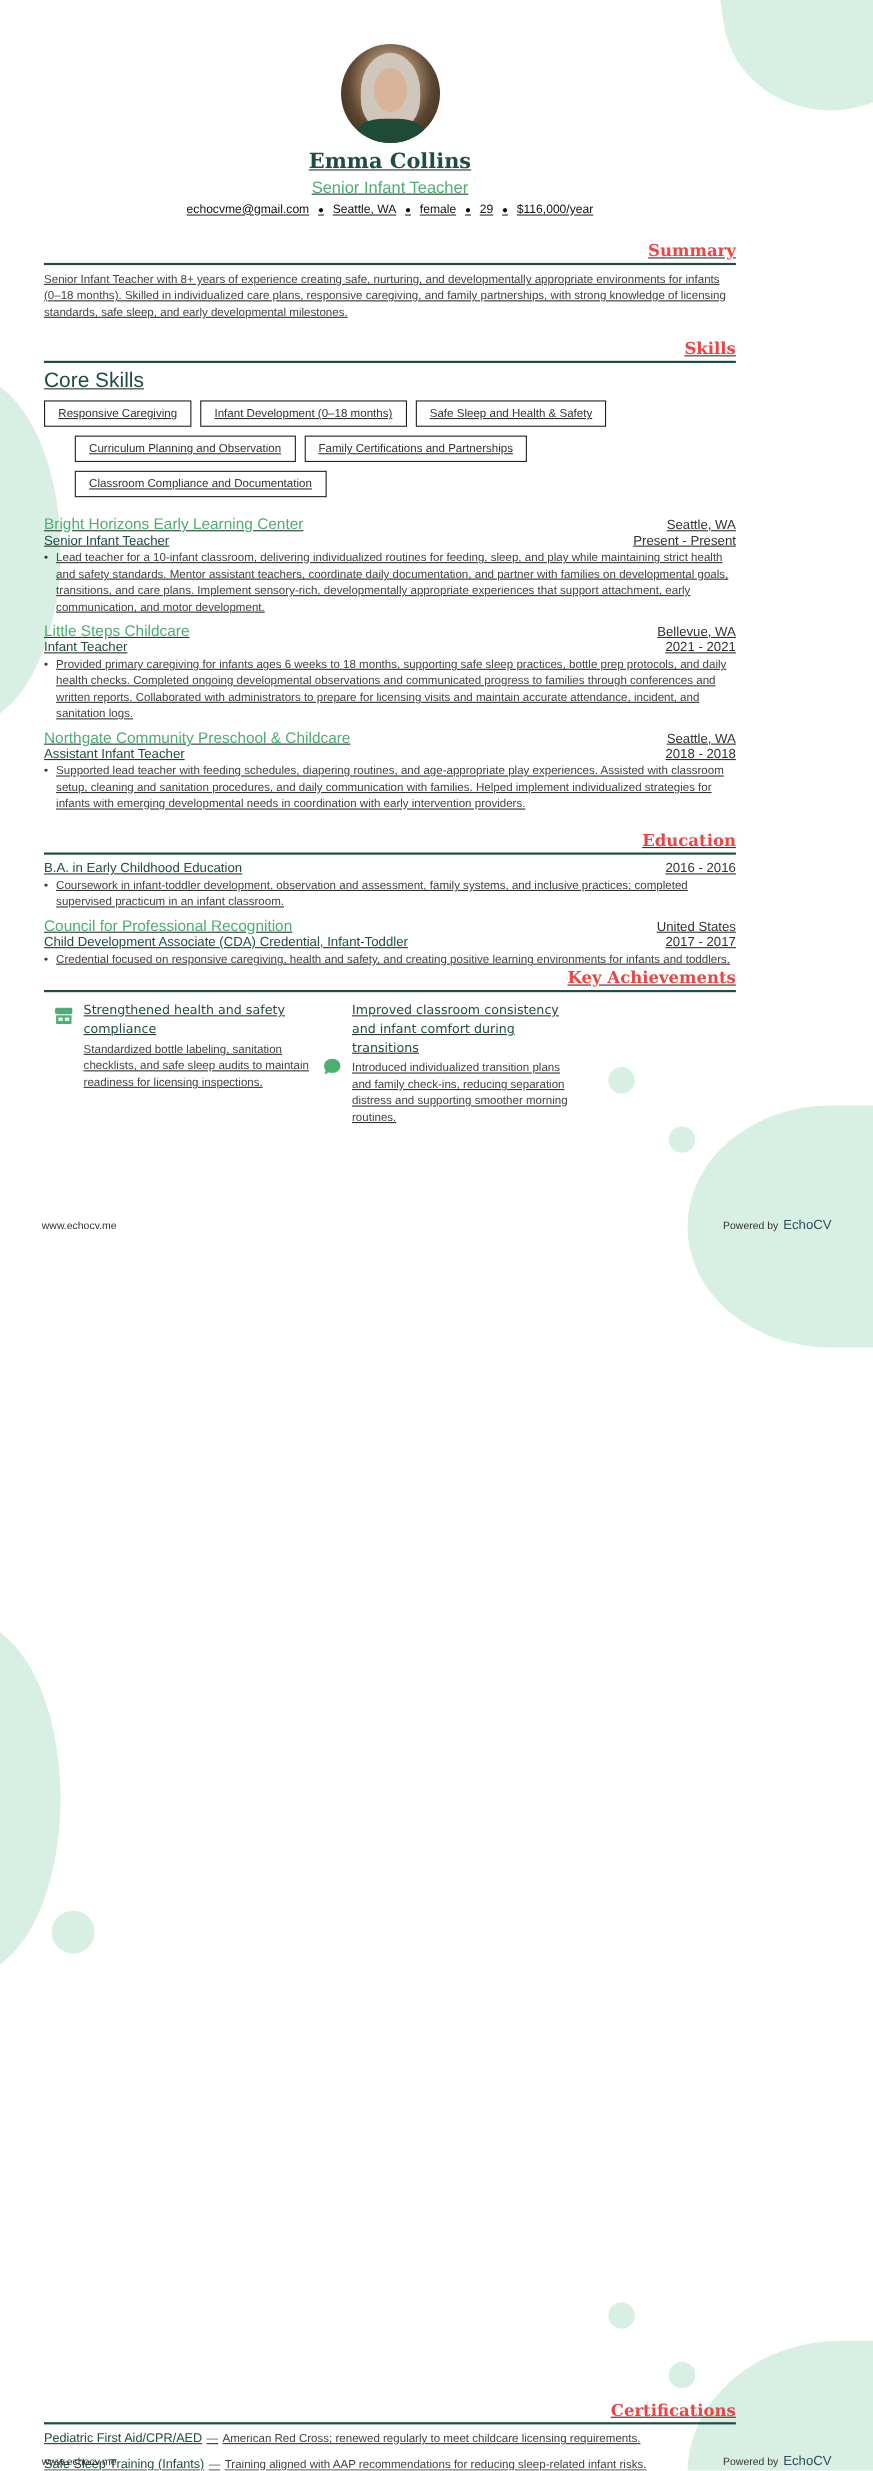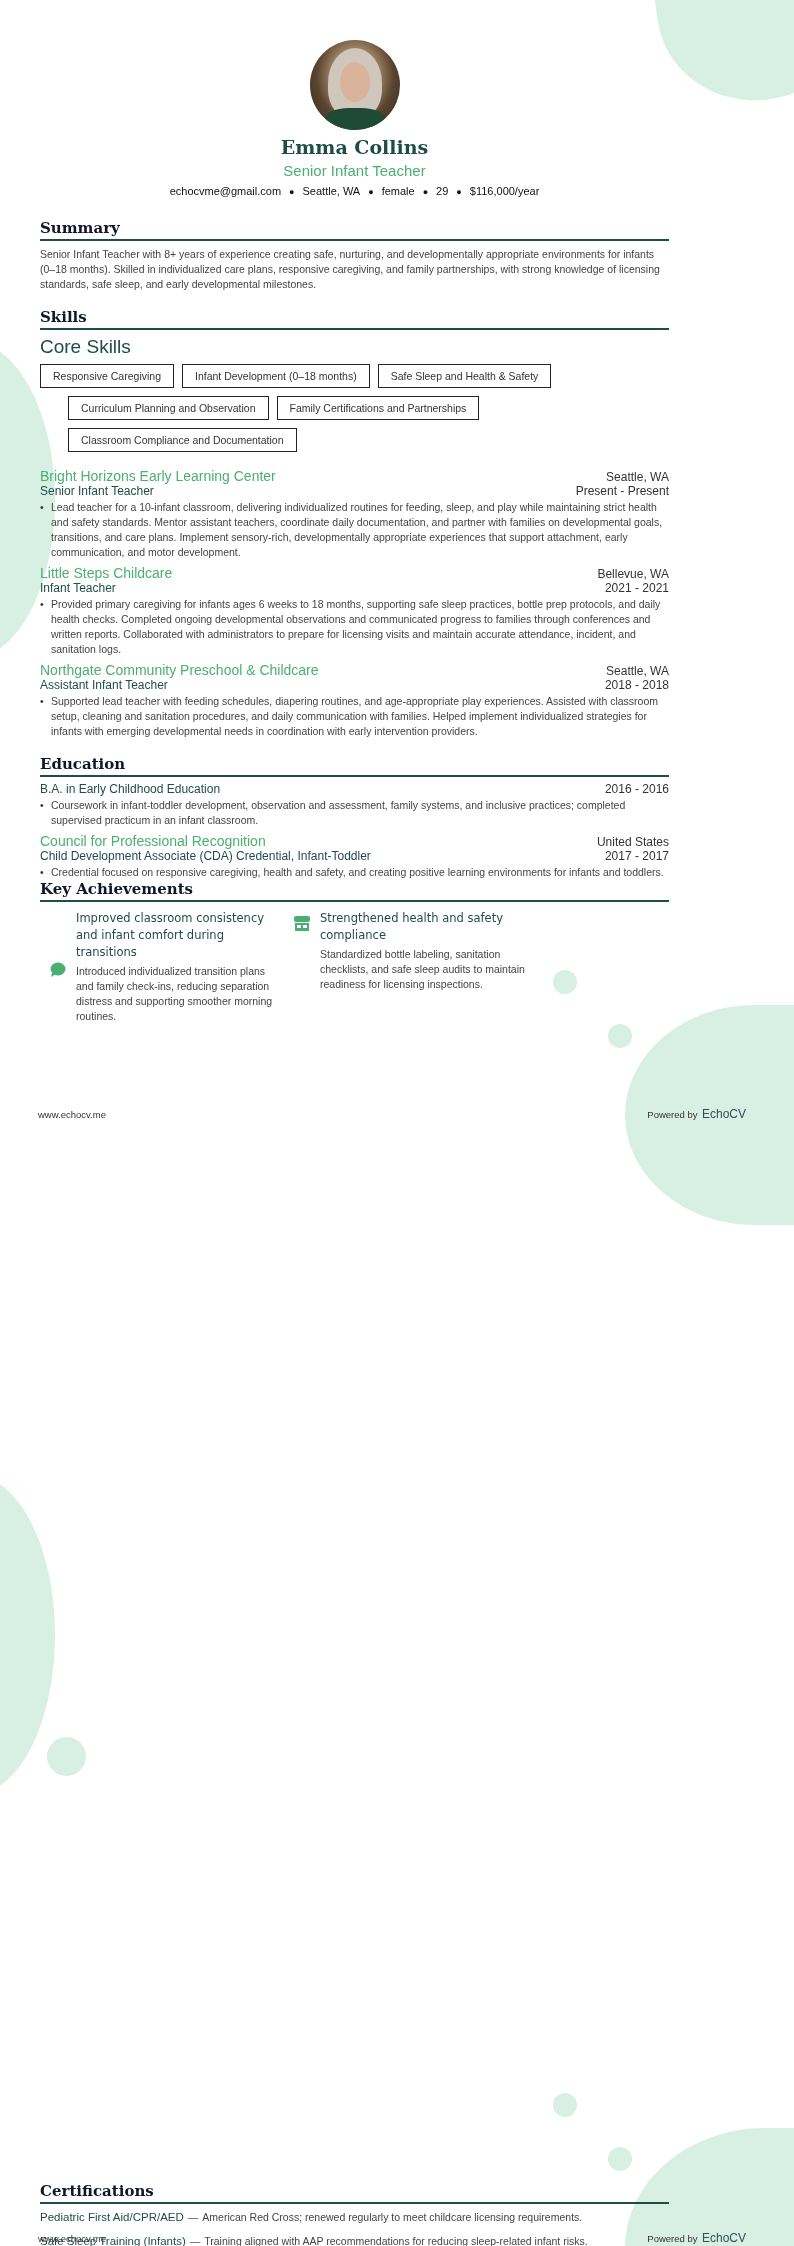--- a/index.html
+++ b/index.html
@@ -1,34 +1,34 @@
 <!DOCTYPE html>
 <html><head>
 <meta charset="utf-8">
 <style>
   * { box-sizing: border-box; margin: 0; padding: 0; }
   html, body { width: 794px; background: #ffffff; }
   body { font-family: "DejaVu Sans", sans-serif; color: #333; position: relative; height: 2246px; overflow: hidden; }
 
   .deco { position: absolute; background: #d8efe3; z-index: 0; }
-  .page { position: absolute; left: 0; width: 709px; }
+  .page { position: absolute; left: 0; width: 709px; text-decoration: underline; }
   .content { position: relative; z-index: 1; }
 
   .header { text-align: center; padding-top: 40px; }
   .avatar { width: 90px; height: 90px; border-radius: 50%; margin: 0 auto; overflow: hidden; background: radial-gradient(ellipse at 50% 40%, #c9b39a 0 22%, #9a7f62 23% 38%, #5a4530 60%, #2d2418 100%); position: relative; }
   .avatar .hair { position: absolute; left: 18px; top: 8px; width: 54px; height: 70px; border-radius: 50% 50% 40% 40%; background: #cfc7bb; }
   .avatar .face { position: absolute; left: 30px; top: 22px; width: 30px; height: 40px; border-radius: 50%; background: #d9b49a; }
   .avatar .coat { position: absolute; left: 14px; top: 68px; width: 62px; height: 30px; border-radius: 40% 40% 0 0; background: #1f4a36; }
   .name { font-family: "DejaVu Serif", serif; font-weight: bold; font-size: 19px; color: #1f4d46; margin-top: 6px; }
   .title { font-family: "Liberation Sans", sans-serif; font-size: 15px; color: #4caf72; margin-top: 4px; }
   .contact { font-family: "Liberation Sans", sans-serif; font-size: 11px; color: #111; margin-top: 6px; }
   .contact .dot { margin: 0 8px; font-size: 9px; }
 
   .section { margin: 0 40px; }
-  .sec-title { font-family: "DejaVu Serif", serif; font-size: 15px; color: #0f172a; text-align: left; padding-bottom: 2px; border-bottom: 2.5px solid #1f4d46; }
+  .sec-title { font-family: "DejaVu Serif", serif; font-size: 15px; color: #ef4444; text-align: right; padding-bottom: 2px; border-bottom: 2.5px solid #1f4d46; }
   .body-text { font-family: "Liberation Sans", sans-serif; font-size: 10.5px; color: #444; line-height: 15px; }
 
   .skills-sub { font-family: "Liberation Sans", sans-serif; font-size: 19px; color: #1f4d46; margin-top: 6px; }
   .chips { display: flex; flex-wrap: wrap; gap: 8px 8px; margin-top: 6px; }
   .chip { border: 1px solid #222; padding: 5px 12px; font-family: "Liberation Sans", sans-serif; font-size: 10.5px; color: #333; }
 
   .entry { margin-top: 5px; }
   .row { display: flex; justify-content: space-between; align-items: baseline; }
   .org { font-family: "Liberation Sans", sans-serif; font-size: 14px; color: #4caf72; }
   .loc { font-family: "Liberation Sans", sans-serif; font-size: 12px; color: #333; }
@@ -37,21 +37,21 @@
   .bullets { list-style: none; margin-top: 2px; }
   .bullets li { position: relative; padding-left: 11px; font-family: "Liberation Sans", sans-serif; font-size: 10.5px; color: #444; line-height: 15px; }
   .bullets li::before { content: "•"; position: absolute; left: 0; top: 0; color: #333; }
 
   .ach-grid { display: flex; margin-top: 8px; }
   .ach { display: flex; width: 244px; }
   .ach .icon { width: 36px; flex: none; display: flex; align-items: center; justify-content: center; padding-top: 4px; }
   .ach-title { font-family: "DejaVu Sans", sans-serif; font-size: 11.5px; color: #1f4d46; line-height: 17px; }
   .ach-desc { font-family: "Liberation Sans", sans-serif; font-size: 10.5px; color: #444; line-height: 15px; margin-top: 3px; }
 
-  .footer { position: absolute; left: 38px; right: 48px; display: flex; justify-content: space-between; align-items: baseline; font-family: "Liberation Sans", sans-serif; z-index: 1; }
+  .footer { position: absolute; left: 38px; right: 38px; display: flex; justify-content: space-between; align-items: baseline; font-family: "Liberation Sans", sans-serif; z-index: 1; }
   .footer .site { font-size: 9.5px; color: #333; }
   .footer .powered { font-size: 9.5px; color: #333; }
   .footer .brand { font-size: 12px; color: #2f4f5a; }
 
   .cert { margin-top: 6px; font-family: "Liberation Sans", sans-serif; font-size: 10.5px; color: #444; line-height: 15px; }
   .cert .cname { font-size: 11.5px; color: #1f4d46; text-align: center; }
   .dash { margin: 0 4px; color: #555; }
 </style>
 </head>
 <body>
@@ -167,45 +167,45 @@
       <ul class="bullets">
           <li>Credential focused on responsive caregiving, health and safety, and creating positive learning environments for infants and toddlers.</li>
         </ul>
     </div>
   </section>
 
   <section class="section" style="">
     <h2 class="sec-title">Key Achievements</h2>
     <div class="ach-grid">
       <div class="ach">
-        <div class="icon">
-          <svg width="16" height="15" viewBox="0 0 16 15">
-              <ellipse cx="8" cy="7" rx="7.5" ry="6.5" fill="#4caf72"></ellipse>
-              <path d="M2 11 L1 15 L6 12 Z" fill="#4caf72"></path>
-            </svg>
-        </div>
-        <div>
-          <div class="ach-title">Improved classroom consistency and infant comfort during transitions</div>
-          <div class="ach-desc">Introduced individualized transition plans and family check-ins, reducing separation distress and supporting smoother morning routines.</div>
-        </div>
-      </div>
-      <div class="ach">
         <div class="icon" style="align-items:flex-start; padding-top:6px;">
           <svg width="16" height="15" viewBox="0 0 16 15">
               <rect x="0" y="0" width="16" height="6" rx="2" fill="#4caf72"></rect>
               <rect x="1" y="7" width="14" height="8" fill="#4caf72"></rect>
               <rect x="3" y="9" width="4" height="3" fill="#fff"></rect>
               <rect x="9" y="9" width="4" height="3" fill="#fff"></rect>
             </svg>
         </div>
         <div>
           <div class="ach-title">Strengthened health and safety compliance</div>
           <div class="ach-desc">Standardized bottle labeling, sanitation checklists, and safe sleep audits to maintain readiness for licensing inspections.</div>
         </div>
       </div>
+      <div class="ach">
+        <div class="icon">
+          <svg width="16" height="15" viewBox="0 0 16 15">
+              <ellipse cx="8" cy="7" rx="7.5" ry="6.5" fill="#4caf72"></ellipse>
+              <path d="M2 11 L1 15 L6 12 Z" fill="#4caf72"></path>
+            </svg>
+        </div>
+        <div>
+          <div class="ach-title">Improved classroom consistency and infant comfort during transitions</div>
+          <div class="ach-desc">Introduced individualized transition plans and family check-ins, reducing separation distress and supporting smoother morning routines.</div>
+        </div>
+      </div>
     </div>
   </section>
 </div>
 
 <div class="footer" style="top:1104px;">
   <span class="site">www.echocv.me</span>
   <span><span class="powered">Powered by</span> <span class="brand">EchoCV</span></span>
 </div>
 
 <div class="page content" style="top:1158px;">

